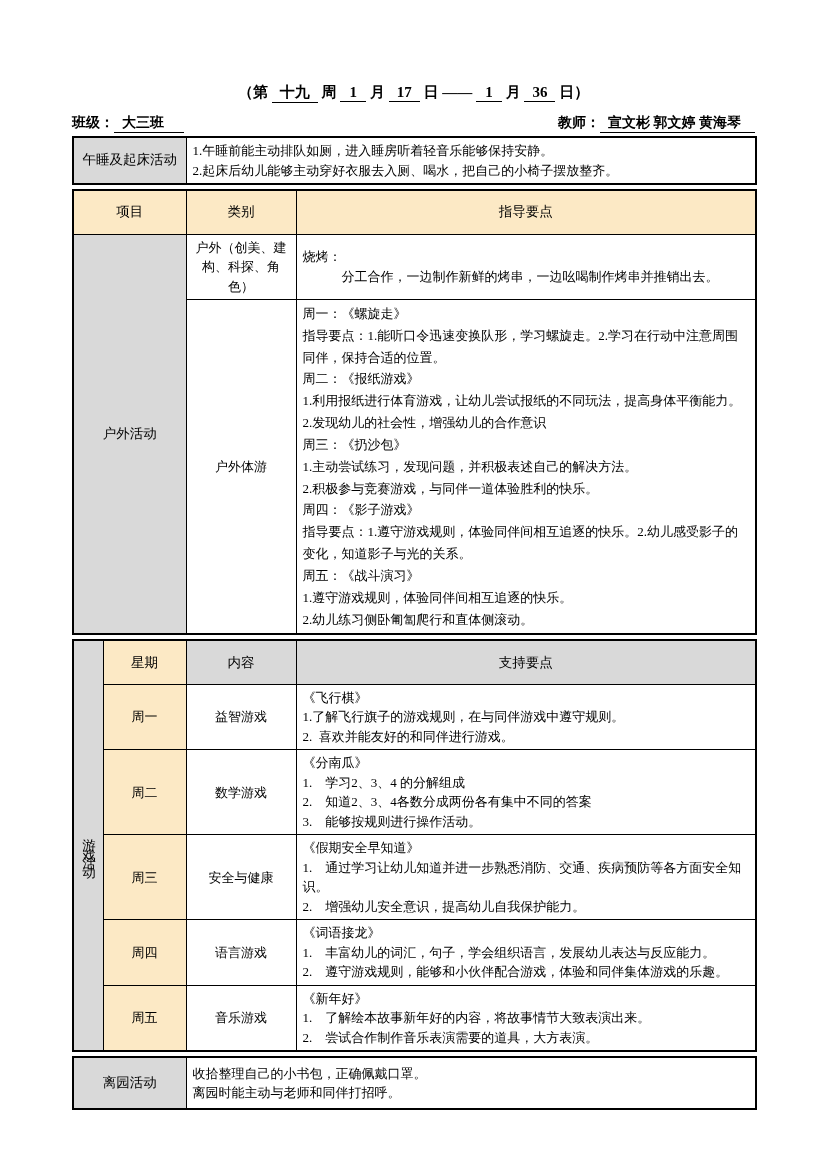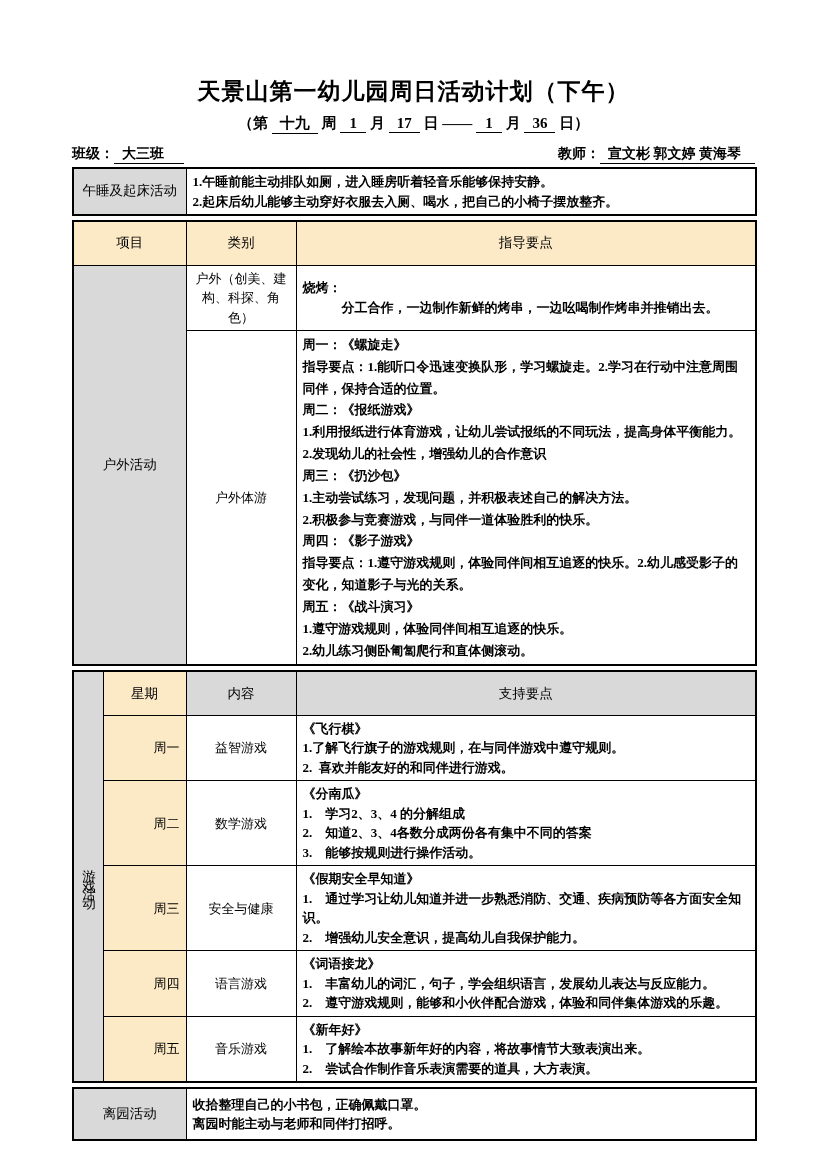--- a/index.html
+++ b/index.html
@@ -40,23 +40,23 @@
     border: 1px solid #000; font-size: 13px; vertical-align: middle;
     padding: 3px 6px; line-height: 1.5;
   }
   .lbl {
     background: #D9D9D9; text-align: center; font-size: 13.5px;
   }
   .hdr {
     background: #FCE9C5; text-align: center; font-size: 13.5px;
   }
   .hdr-grey { background: #D9D9D9; text-align: center; font-size: 13.5px; }
-  .day { background: #FCE9C5; text-align: right; }
+  .day { background: #FCE9C5; text-align: center; }
   .cat { text-align: center; }
-  .ml { white-space: pre-wrap; text-align: left; font-weight: bold; }
+  .ml { white-space: pre-wrap; text-align: left; }
   .tall { line-height: 1.68; }
   .vlabel-cell { background: #D9D9D9; text-align: center; padding: 0; }
   .vlabel {
     writing-mode: vertical-lr; text-orientation: upright;
     letter-spacing: 9px; margin: 0 auto; font-size: 13.5px;
   }
   
   .h-nap   td { height: 46px; }
   .h-head  td { height: 44px; }
   .h-out1  td { height: 64px; }
@@ -68,21 +68,20 @@
   .h-d4 td { height: 54px; }
   .h-d5 td { height: 54px; }
   .h-dep td { height: 52px; }
 </style>
 </head>
 <body>
 
 <div class="page">
   <div class="content">
 
-    <div class="doc-title">天景山第一幼儿园周日活动计划（下午）</div>
     <div class="doc-subtitle">
       <span>（第</span>
       <span class="blank">十九</span>
       <span>周</span>
       <span class="blank">1</span>
       <span>月</span>
       <span class="blank">17</span>
       <span>日</span>
       <span>——</span>
       <span class="blank">1</span>

